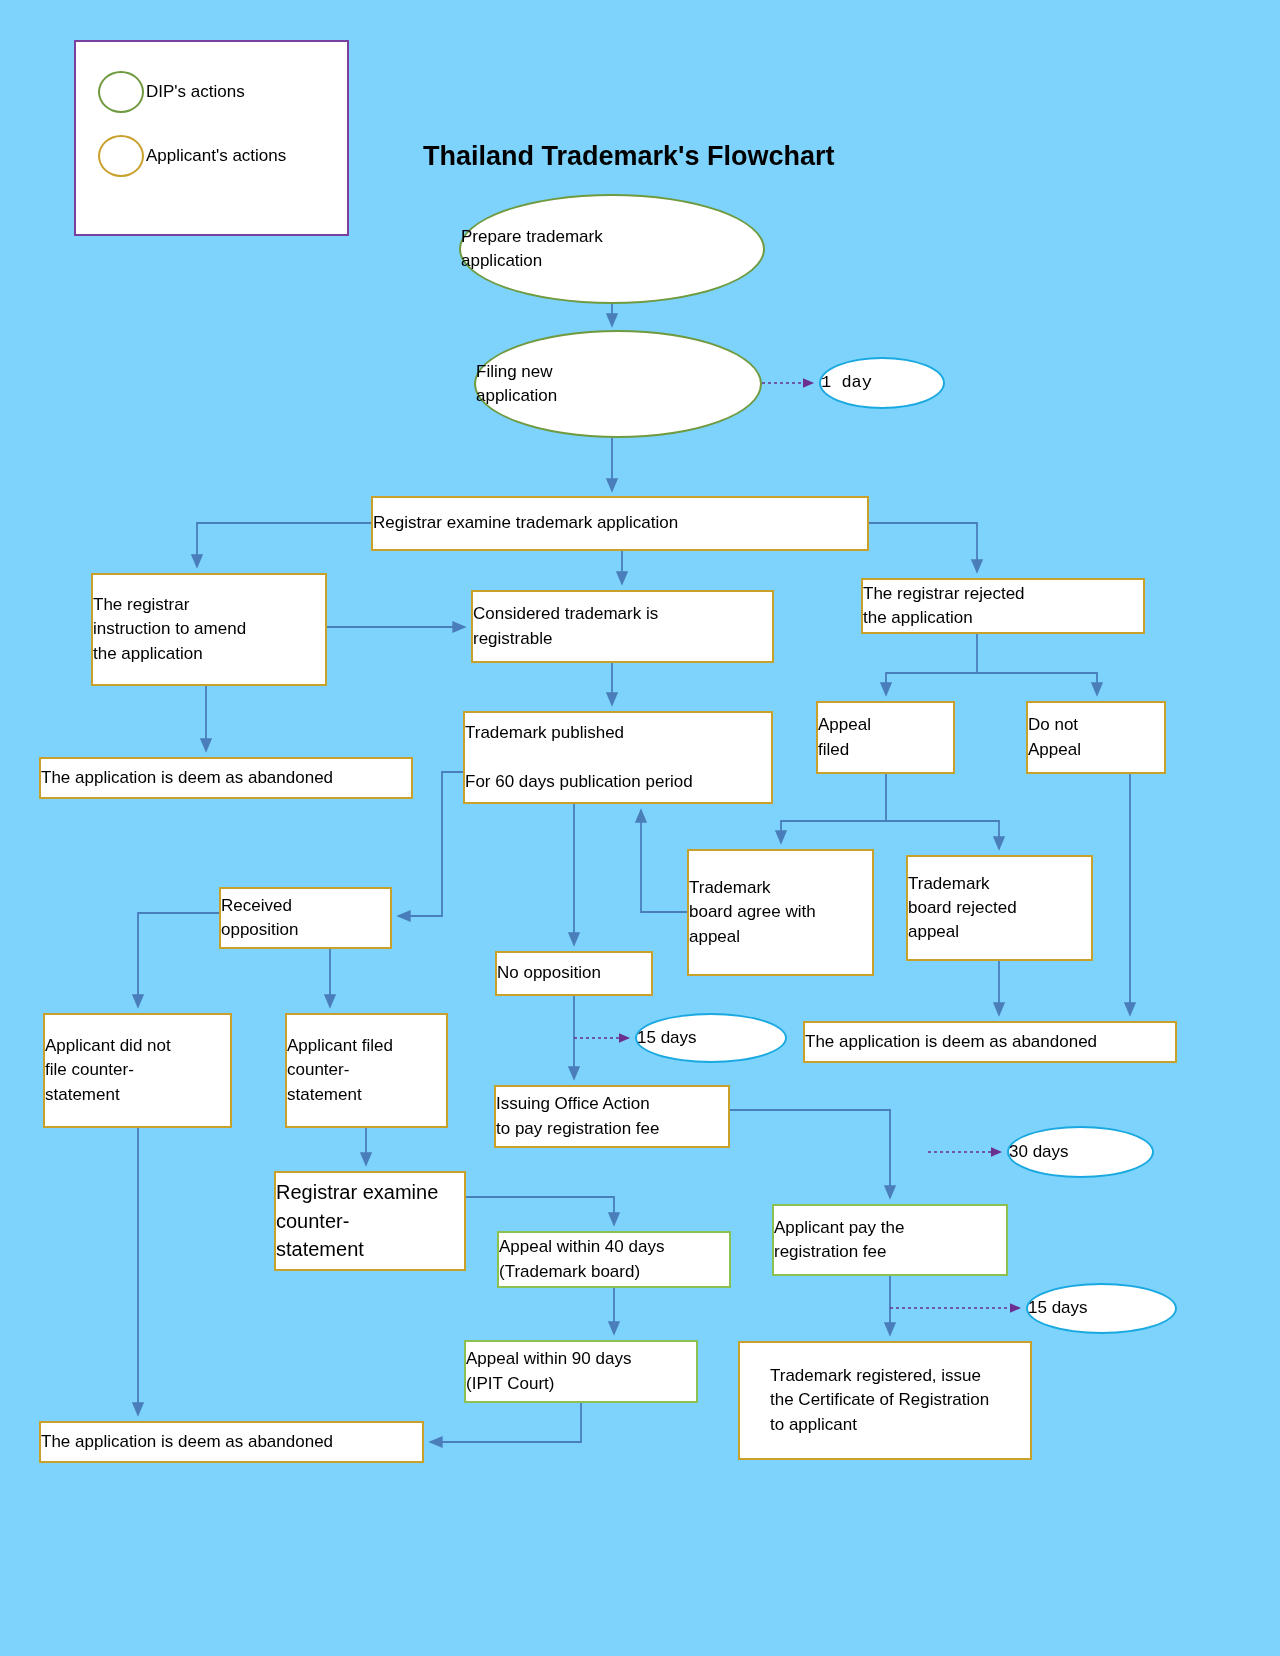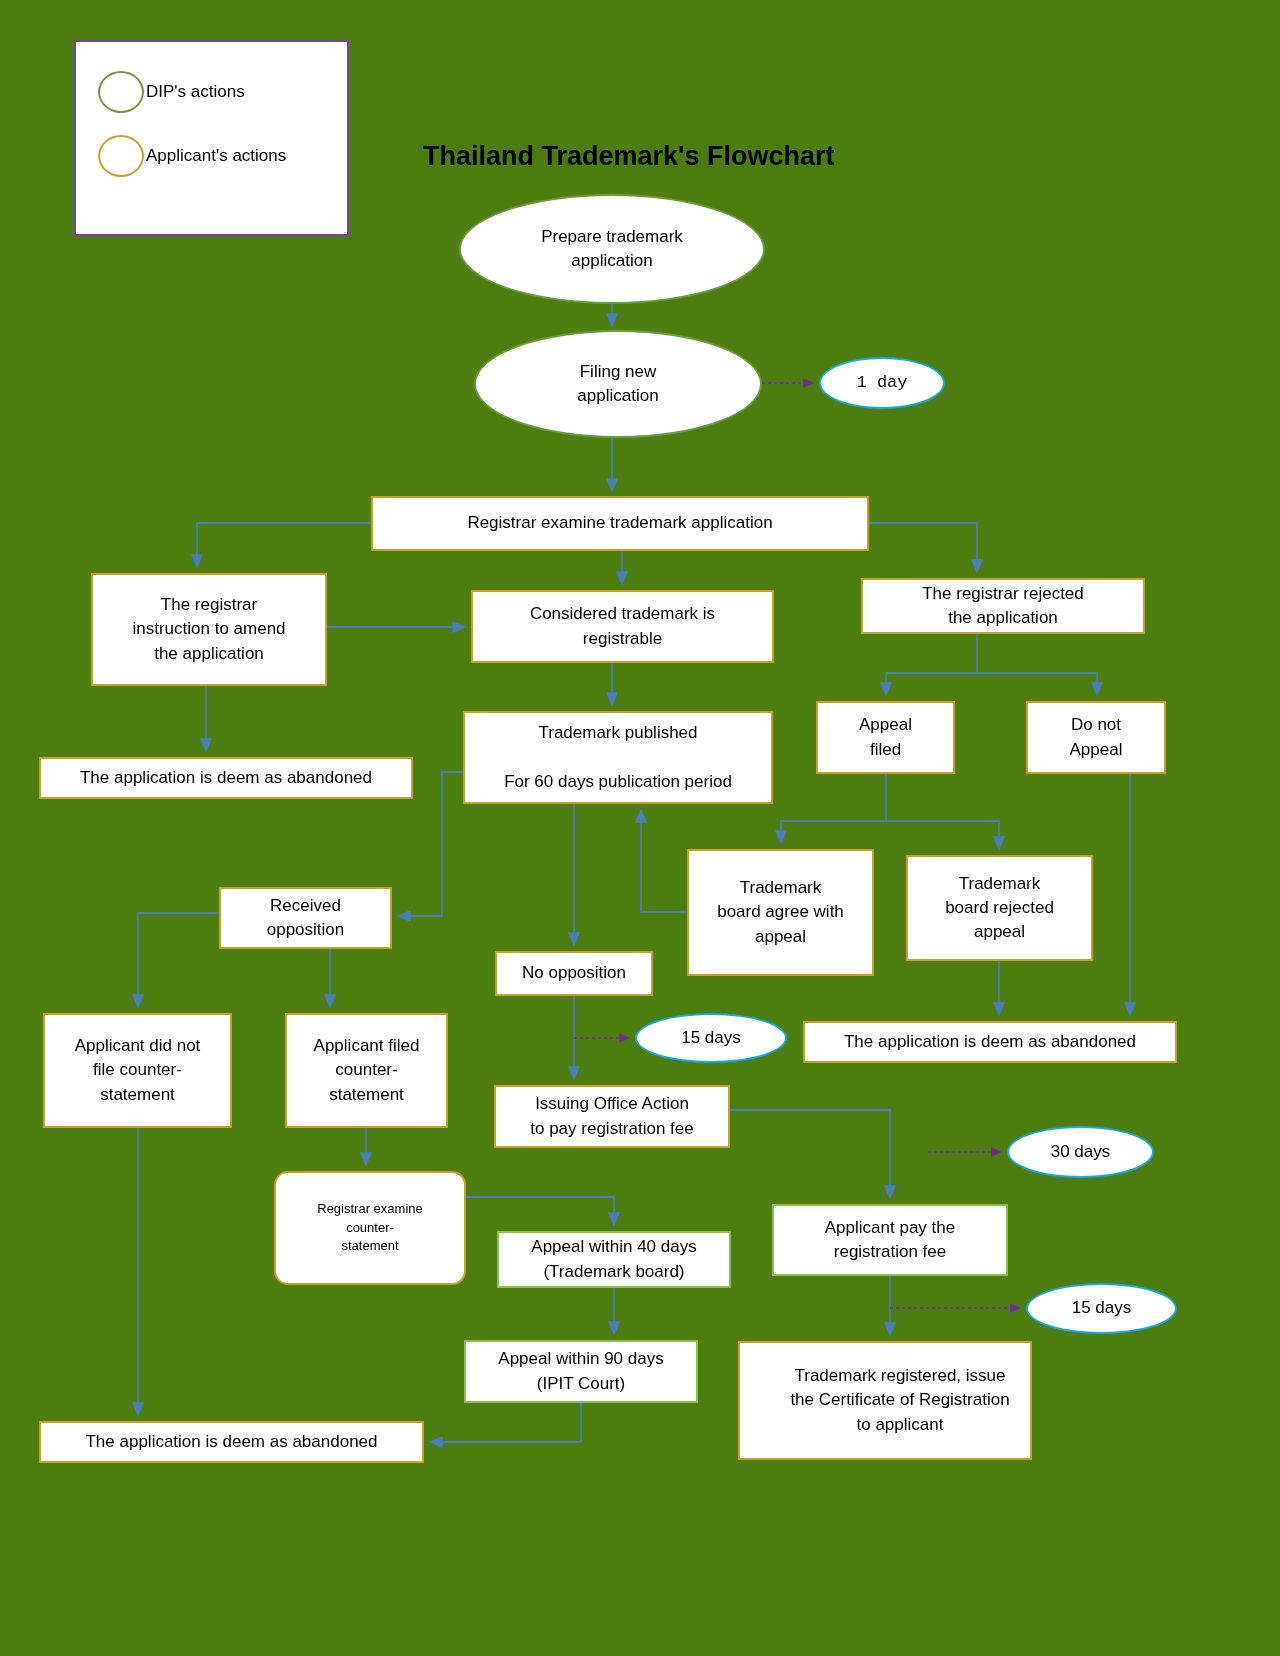--- a/index.html
+++ b/index.html
@@ -8,38 +8,37 @@
     background: #ffffff;
   }
   body {
     font-family: "Liberation Sans", sans-serif;
     color: #000000;
   }
   #canvas {
     position: relative;
     width: 1280px;
     height: 1656px;
-    background: #4d7c0f;
+    background: #7dd3fc;
     overflow: hidden;
   }
   svg.edges {
     position: absolute;
     left: 0;
     top: 0;
     width: 1280px;
     height: 1656px;
     pointer-events: none;
   }
   .node {
     position: absolute;
     box-sizing: border-box;
     display: flex;
     align-items: center;
     justify-content: center;
-    text-align: center;
     line-height: 1.42;
     color: #000;
     background: #ffffff;
   }
   .node .lbl {
     display: block;
     width: 100%;
     white-space: pre-line;
   }
   
@@ -260,21 +259,21 @@
 counter-
 statement</span>
       </div>
       <div class="node box" style="left: 494px; top: 1085px; width: 236px; height: 63px; font-size: 17px; position: absolute;">
         <span class="lbl">Issuing Office Action
 to pay registration fee</span>
       </div>
       <div class="node ellipse time" style="left: 1007px; top: 1126px; width: 147px; height: 52px; font-size: 17px; position: absolute;">
         <span class="lbl">30 days</span>
       </div>
-      <div class="node box" style="left: 274px; top: 1171px; width: 192px; height: 114px; font-size: 13px; position: absolute; border-radius: 14px;">
+      <div class="node box" style="left: 274px; top: 1171px; width: 192px; height: 100px; font-size: 20px; position: absolute;">
         <span class="lbl">Registrar examine
 counter-
 statement</span>
       </div>
       <div class="node box green" style="left: 772px; top: 1204px; width: 236px; height: 72px; font-size: 17px; position: absolute;">
         <span class="lbl">Applicant pay the
 registration fee</span>
       </div>
       <div class="node box green" style="left: 497px; top: 1231px; width: 234px; height: 57px; font-size: 17px; position: absolute;">
         <span class="lbl">Appeal within 40 days

